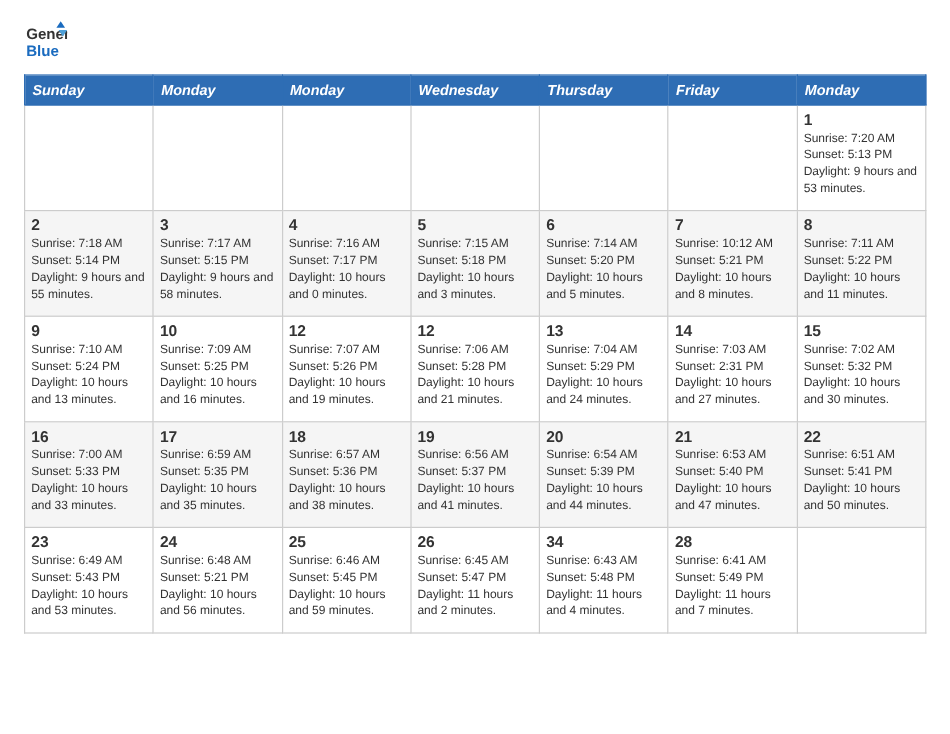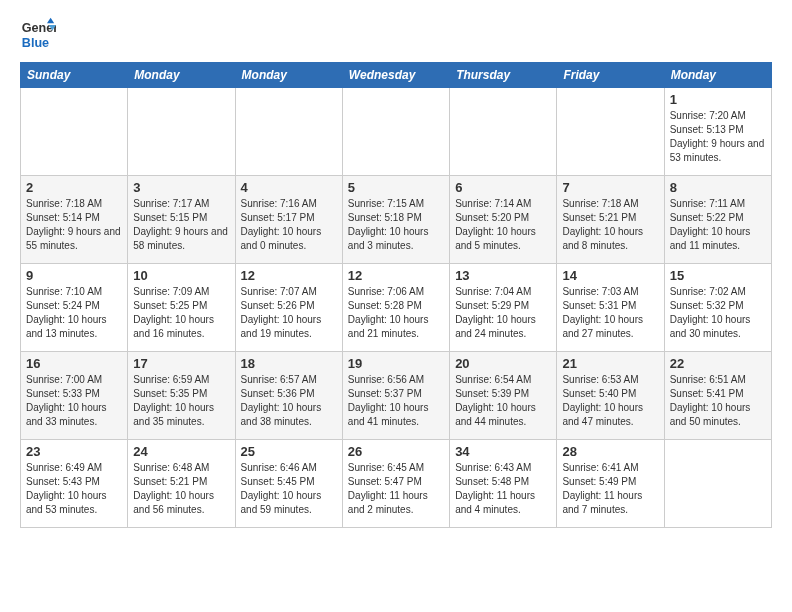--- a/index.html
+++ b/index.html
@@ -141,41 +141,41 @@
           <td>
             <span class="day-number">3</span>
             <div class="day-detail">Sunrise: 7:17 AM
 Sunset: 5:15 PM
 Daylight: 9 hours
 and 58 minutes.</div>
           </td>
           <td>
             <span class="day-number">4</span>
             <div class="day-detail">Sunrise: 7:16 AM
-Sunset: 5:17 PM
+Sunset: 7:17 PM
 Daylight: 10 hours
 and 0 minutes.</div>
           </td>
           <td>
             <span class="day-number">5</span>
             <div class="day-detail">Sunrise: 7:15 AM
 Sunset: 5:18 PM
 Daylight: 10 hours
 and 3 minutes.</div>
           </td>
           <td>
             <span class="day-number">6</span>
             <div class="day-detail">Sunrise: 7:14 AM
 Sunset: 5:20 PM
 Daylight: 10 hours
 and 5 minutes.</div>
           </td>
           <td>
             <span class="day-number">7</span>
-            <div class="day-detail">Sunrise: 7:18 AM
+            <div class="day-detail">Sunrise: 10:12 AM
 Sunset: 5:21 PM
 Daylight: 10 hours
 and 8 minutes.</div>
           </td>
           <td>
             <span class="day-number">8</span>
             <div class="day-detail">Sunrise: 7:11 AM
 Sunset: 5:22 PM
 Daylight: 10 hours
 and 11 minutes.</div>
@@ -213,21 +213,21 @@
           <td>
             <span class="day-number">13</span>
             <div class="day-detail">Sunrise: 7:04 AM
 Sunset: 5:29 PM
 Daylight: 10 hours
 and 24 minutes.</div>
           </td>
           <td>
             <span class="day-number">14</span>
             <div class="day-detail">Sunrise: 7:03 AM
-Sunset: 5:31 PM
+Sunset: 2:31 PM
 Daylight: 10 hours
 and 27 minutes.</div>
           </td>
           <td>
             <span class="day-number">15</span>
             <div class="day-detail">Sunrise: 7:02 AM
 Sunset: 5:32 PM
 Daylight: 10 hours
 and 30 minutes.</div>
           </td>

